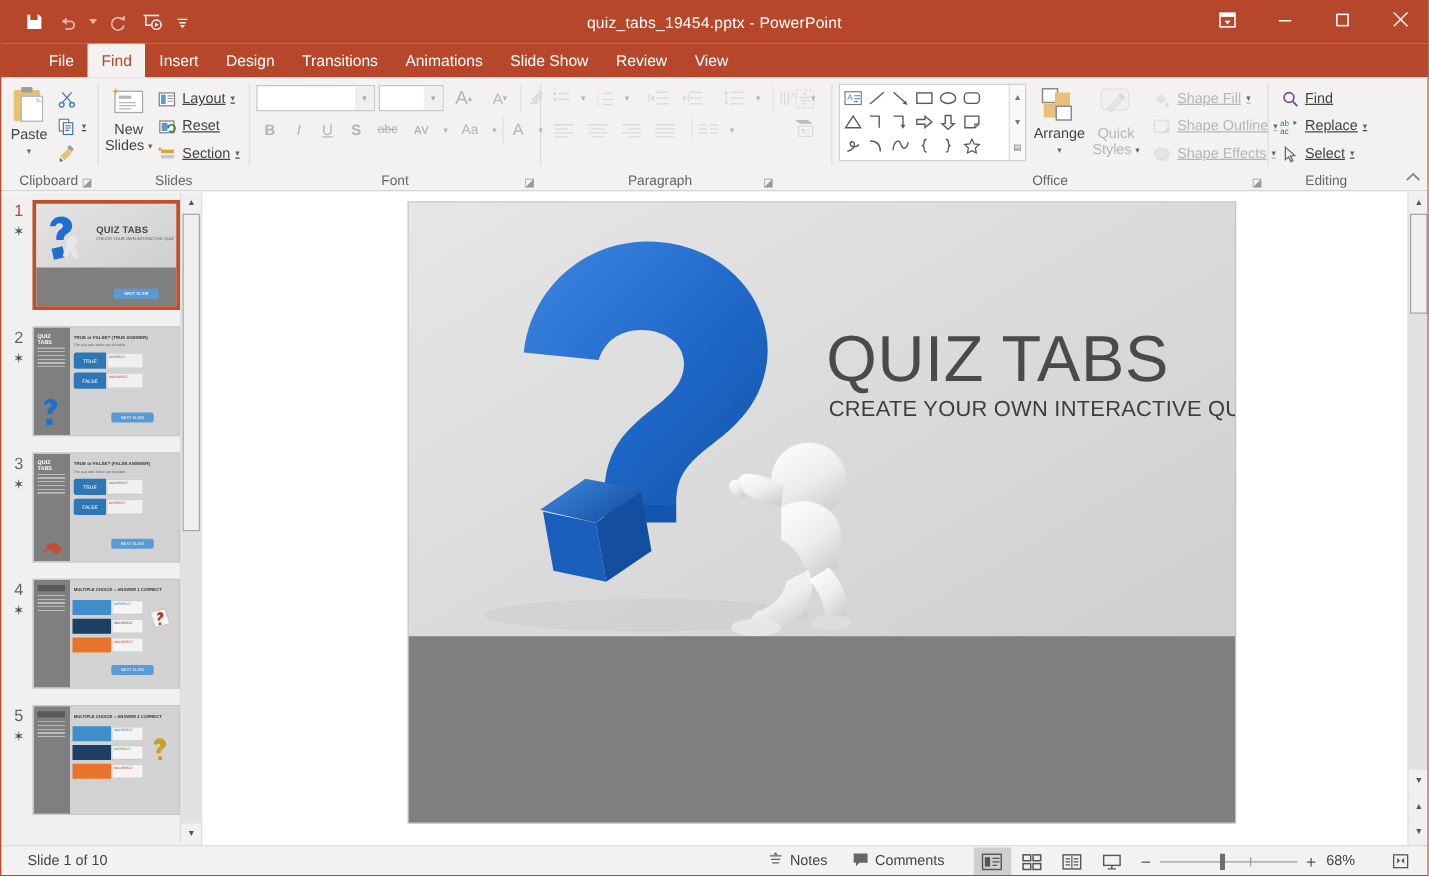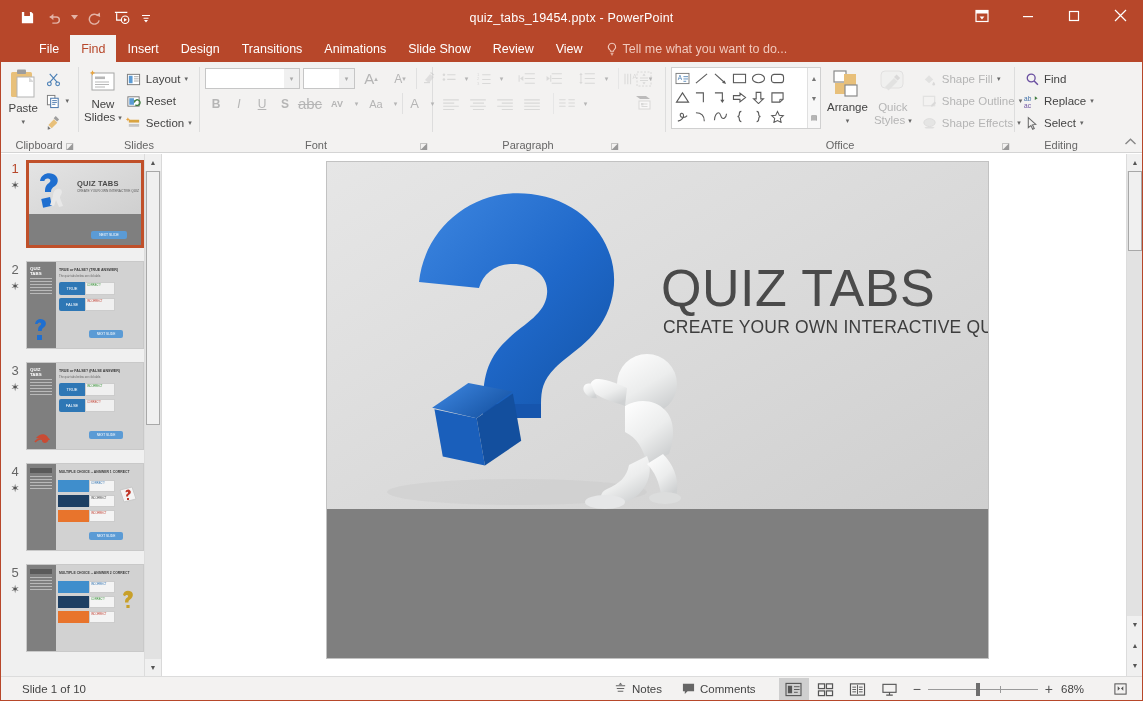--- a/index.html
+++ b/index.html
@@ -66,21 +66,21 @@
   .rgroup-sep { width: 1px; background: #ddd; margin: 5px 0 20px 0; }
   .dlg { font-size: 9px; color: #999; position: absolute; right: 4px; bottom: 2px; }
   .big-btn {
     display: flex; flex-direction: column; align-items: center; justify-content: flex-start;
     width: 54px; padding-top: 2px; color: #444; font-size: 11.5px; line-height: 13px; text-align: center;
   }
   .big-btn .lbl { margin-top: 2px; }
   .caret { font-size: 7px; color: #666; }
   .small-btn {
     display: flex; align-items: center; gap: 4px; height: 22px; padding: 0 4px;
-    font-size: 11.5px; color: #444; white-space: nowrap;
+    font-size: 11.5px; color: #444; white-space: nowrap; text-decoration: underline;
   }
   .icon-sq { width: 16px; height: 16px; display: flex; align-items: center; justify-content: center; }
   .disabled { color: #b5b5b5 !important; }
   .disabled svg { opacity: .45; }
   
   .fontrow1 { display: flex; align-items: center; gap: 3px; }
   .fontbox {
     height: 21px; border: 1px solid #c6c6c6; background: #fff; display: flex; align-items: center;
   }
   .fontbox .val { flex: 1; padding: 0 4px; font-size: 11px; color: #b5b5b5; overflow: hidden; white-space: nowrap; }
@@ -227,29 +227,20 @@
 <div class="tabsrow">
   <div class="tab">File</div>
   <div class="tab active">Find</div>
   <div class="tab">Insert</div>
   <div class="tab">Design</div>
   <div class="tab">Transitions</div>
   <div class="tab">Animations</div>
   <div class="tab">Slide Show</div>
   <div class="tab">Review</div>
   <div class="tab">View</div>
-  <div class="tellme">
-    <span>
-      <svg width="12" height="14" viewBox="0 0 12 14">
-          <path fill="none" stroke="#f0c9bd" stroke-width="1.1" d="M6 1.2a3.6 3.6 0 0 1 2.3 6.4c-.6.5-.8 1-.8 1.6h-3c0-.6-.2-1.1-.8-1.6A3.6 3.6 0 0 1 6 1.2z"></path>
-          <path stroke="#f0c9bd" stroke-width="1.1" d="M4.6 11.2h2.8M5.1 12.8h1.8"></path>
-        </svg>
-    </span>
-    <span>Tell me what you want to do...</span>
-  </div>
 </div>
 
 <div class="ribbon">
 
   <div class="rgroup" style="width:78px;">
     <div class="rgroup-body">
       <div class="big-btn" style="width:44px;">
         <svg width="30" height="32" viewBox="0 0 30 32">
           <rect x="3" y="4" width="21" height="25" rx="1.5" fill="#e8c07a"></rect>
           <rect x="9" y="1.5" width="9" height="4.5" rx="1" fill="#9d9d9d"></rect>
@@ -390,21 +381,21 @@
         <div class="fbtn disabled">
             <i>I</i>
           </div>
         <div class="fbtn disabled">
             <u>U</u>
           </div>
         <div class="fbtn disabled">
             <b>S</b>
           </div>
         <div class="fbtn disabled" style="width:26px;">
-          <span style="font-size:15px;text-decoration:line-through;">abc</span>
+          <span style="font-size:10px;text-decoration:line-through;">abc</span>
         </div>
         <div class="fbtn disabled" style="width:26px;font-weight:bold;">
           <span style="font-size:9px;line-height:8px;text-align:center;">AV</span>
         </div>
         <div class="fbtn disabled" style="width:11px;font-size:7px;">▾</div>
         <div class="fbtn disabled" style="width:26px;">
           <span style="font-size:11px;">Aa</span>
         </div>
         <div class="fbtn disabled" style="width:11px;font-size:7px;">▾</div>
         <div class="fbtn disabled" style="width:24px;border-left:1px solid #e0e0e0;">

